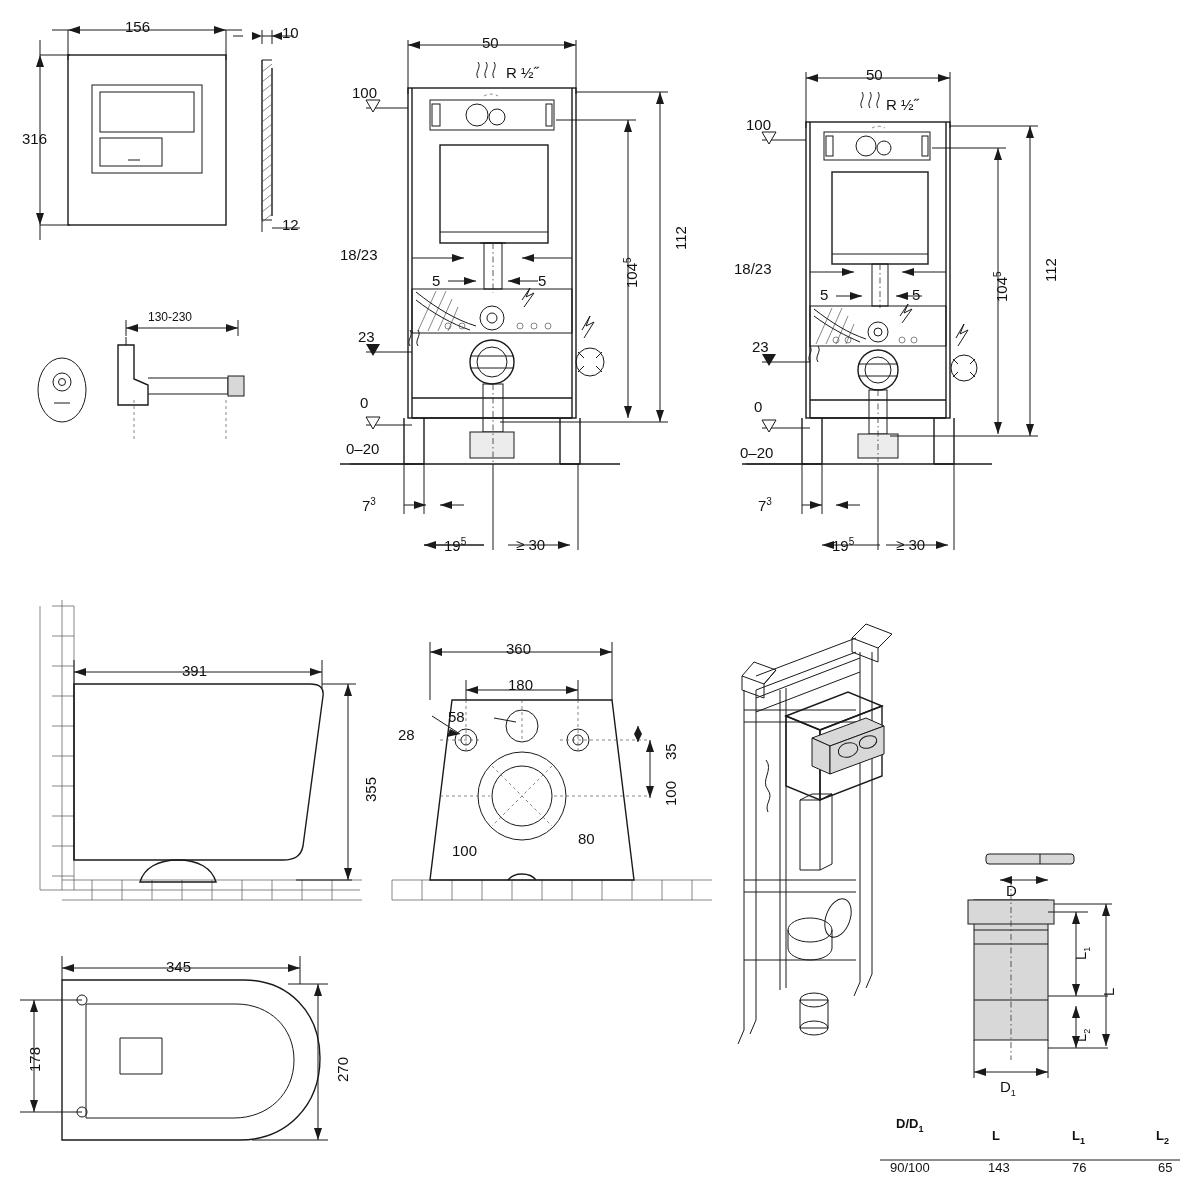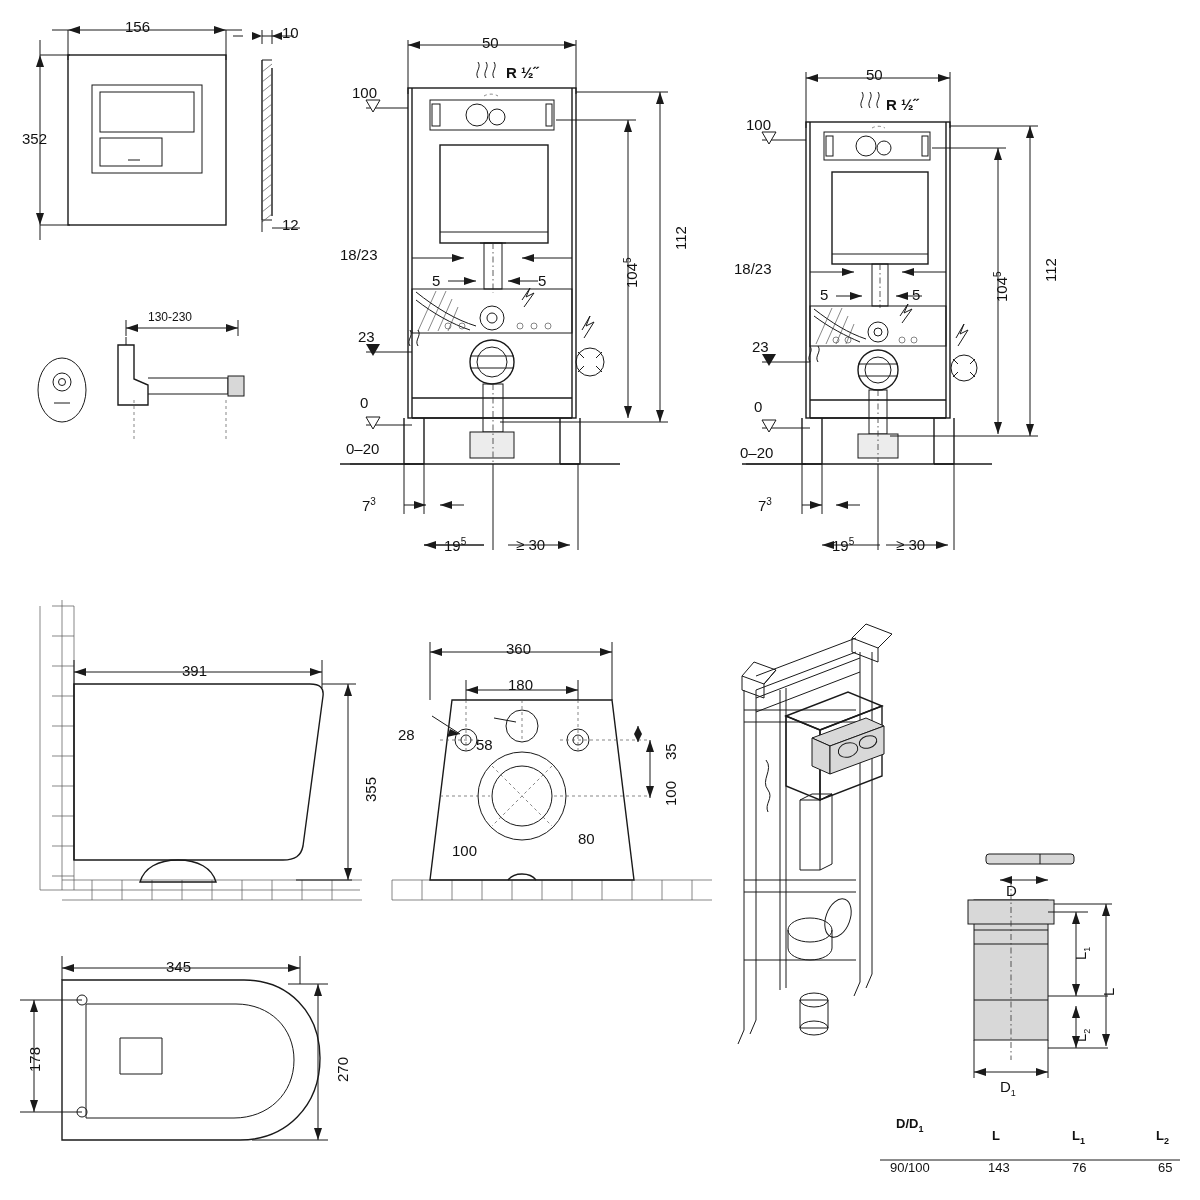--- a/index.html
+++ b/index.html
@@ -1,20 +1,20 @@
 <!DOCTYPE html>
 <html><head>
 <meta charset="utf-8">
 <style>
   html,body{margin:0;padding:0;background:#ffffff;}
   body{width:1200px;height:1200px;position:relative;font-family:"Liberation Sans",sans-serif;color:#1a1a1a;overflow:hidden;}
   .sheet{position:absolute;left:0;top:0;width:1200px;height:1016px;}
   .lbl{position:absolute;font-size:15px;color:#111;white-space:nowrap;}
   .lbl.sm{font-size:12px;}
-  .lbl.bold{font-weight:bold;}
+  .lbl.bold{font-weight:normal;}
   .lbl.rot{transform:rotate(-90deg);transform-origin:left top;}
   .sup{font-size:10px;vertical-align:super;}
   .sub{font-size:9px;vertical-align:sub;}
   svg{position:absolute;left:0;top:0;overflow:visible;}
   .ln{stroke:#1a1a1a;stroke-width:1;fill:none;}
   .ln2{stroke:#1a1a1a;stroke-width:1.4;fill:none;}
   .thin{stroke:#555;stroke-width:0.7;fill:none;}
   .dash{stroke:#333;stroke-width:0.8;fill:none;stroke-dasharray:6 3 1.5 3;}
   .dot{stroke:#555;stroke-width:0.7;fill:none;stroke-dasharray:3 3;}
   .fillgray{fill:#d8d8d8;stroke:#1a1a1a;stroke-width:1;}
@@ -429,21 +429,21 @@
 
   <path class="ln" d="M1106 904 v142"></path>
   <polygon class="arrhead" points="1106,904 1102,916 1110,916"></polygon>
   <polygon class="arrhead" points="1106,1046 1102,1034 1110,1034"></polygon>
   <path class="ln" d="M1054 904 h58"></path>
 
   <path class="ln" stroke="#999" d="M880 1160 h300"></path>
 </svg>
 
 <div class="lbl" style="left:125px;top:18px;">156</div>
-<div class="lbl" style="left:22px;top:130px;">352</div>
+<div class="lbl" style="left:22px;top:130px;">316</div>
 <div class="lbl" style="left:282px;top:24px;">10</div>
 <div class="lbl" style="left:282px;top:216px;">12</div>
 
 <div class="lbl sm" style="left:148px;top:310px;">130-230</div>
 
 <div class="lbl" style="left:482px;top:34px;">50</div>
 <div class="lbl bold" style="left:506px;top:64px;">R ½˝</div>
 <div class="lbl" style="left:352px;top:84px;">100</div>
 <div class="lbl" style="left:358px;top:328px;">23</div>
 <div class="lbl" style="left:360px;top:394px;">0</div>
@@ -471,21 +471,21 @@
 <div class="lbl" style="left:758px;top:496px;"><span>7</span><span class="sup">3</span></div>
 <div class="lbl" style="left:832px;top:536px;"><span>19</span><span class="sup">5</span></div>
 <div class="lbl" style="left:896px;top:536px;">≥ 30</div>
 
 <div class="lbl" style="left:182px;top:662px;">391</div>
 <div class="lbl rot" style="left:362px;top:802px;">355</div>
 
 <div class="lbl" style="left:506px;top:640px;">360</div>
 <div class="lbl" style="left:508px;top:676px;">180</div>
 <div class="lbl" style="left:398px;top:706px;margin-top:20px;">28</div>
-<div class="lbl" style="left:476px;top:708px;margin-top:28px;">58</div>
+<div class="lbl" style="left:448px;top:708px;">58</div>
 <div class="lbl rot" style="left:662px;top:760px;">35</div>
 <div class="lbl rot" style="left:662px;top:806px;">100</div>
 <div class="lbl" style="left:578px;top:830px;">80</div>
 <div class="lbl" style="left:452px;top:842px;">100</div>
 
 <div class="lbl" style="left:166px;top:958px;">345</div>
 <div class="lbl rot" style="left:334px;top:1082px;">270</div>
 <div class="lbl rot" style="left:26px;top:1072px;">178</div>
 
 <div class="lbl" style="left:1006px;top:882px;">D</div>

